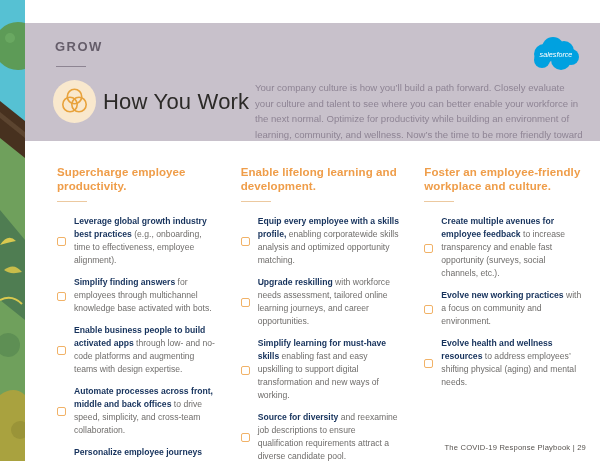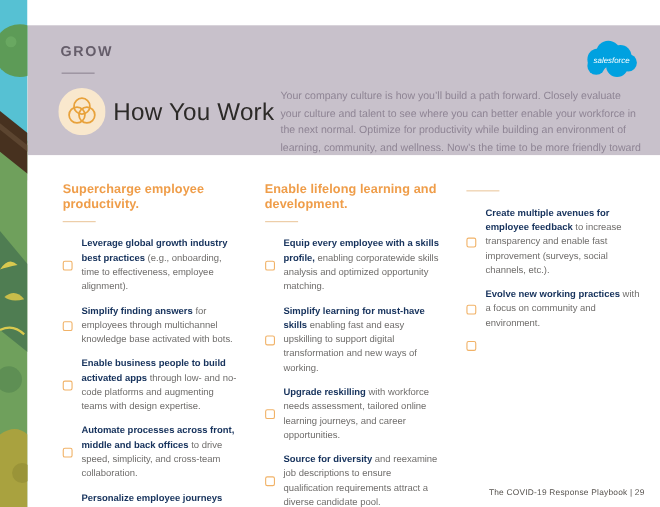--- a/index.html
+++ b/index.html
@@ -118,41 +118,43 @@
       </div>
       <div class="col">
         <h3 class="col-heading">Enable lifelong learning and development.</h3>
         <div class="col-rule"></div>
         <div class="item">
           <span class="checkbox"></span>
           <p class="item-text"><strong>Equip every employee with a skills profile,</strong><span> enabling corporatewide skills analysis and optimized opportunity matching.</span></p>
         </div>
         <div class="item">
           <span class="checkbox"></span>
-          <p class="item-text"><strong>Simplify learning for must-have skills</strong><span> enabling fast and easy upskilling to support digital transformation and new ways of working.</span></p>
+          <p class="item-text"><strong>Upgrade reskilling</strong><span> with workforce needs assessment, tailored online learning journeys, and career opportunities.</span></p>
         </div>
         <div class="item">
           <span class="checkbox"></span>
-          <p class="item-text"><strong>Upgrade reskilling</strong><span> with workforce needs assessment, tailored online learning journeys, and career opportunities.</span></p>
+          <p class="item-text"><strong>Simplify learning for must-have skills</strong><span> enabling fast and easy upskilling to support digital transformation and new ways of working.</span></p>
         </div>
         <div class="item">
           <span class="checkbox"></span>
           <p class="item-text"><strong>Source for diversity</strong><span> and reexamine job descriptions to ensure qualification requirements attract a diverse candidate pool.</span></p>
         </div>
       </div>
       <div class="col">
+        <h3 class="col-heading">Foster an employee-friendly workplace and culture.</h3>
         <div class="col-rule"></div>
         <div class="item">
           <span class="checkbox"></span>
-          <p class="item-text"><strong>Create multiple avenues for employee feedback</strong><span> to increase transparency and enable fast improvement (surveys, social channels, etc.).</span></p>
+          <p class="item-text"><strong>Create multiple avenues for employee feedback</strong><span> to increase transparency and enable fast opportunity (surveys, social channels, etc.).</span></p>
         </div>
         <div class="item">
           <span class="checkbox"></span>
           <p class="item-text"><strong>Evolve new working practices</strong><span> with a focus on community and environment.</span></p>
         </div>
         <div class="item">
           <span class="checkbox"></span>
+          <p class="item-text"><strong>Evolve health and wellness resources</strong><span> to address employees’ shifting physical (aging) and mental needs.</span></p>
         </div>
       </div>
     </div>
 </div>
 
 <div class="footer">The COVID-19 Response Playbook | 29</div>
 
 </body></html>

